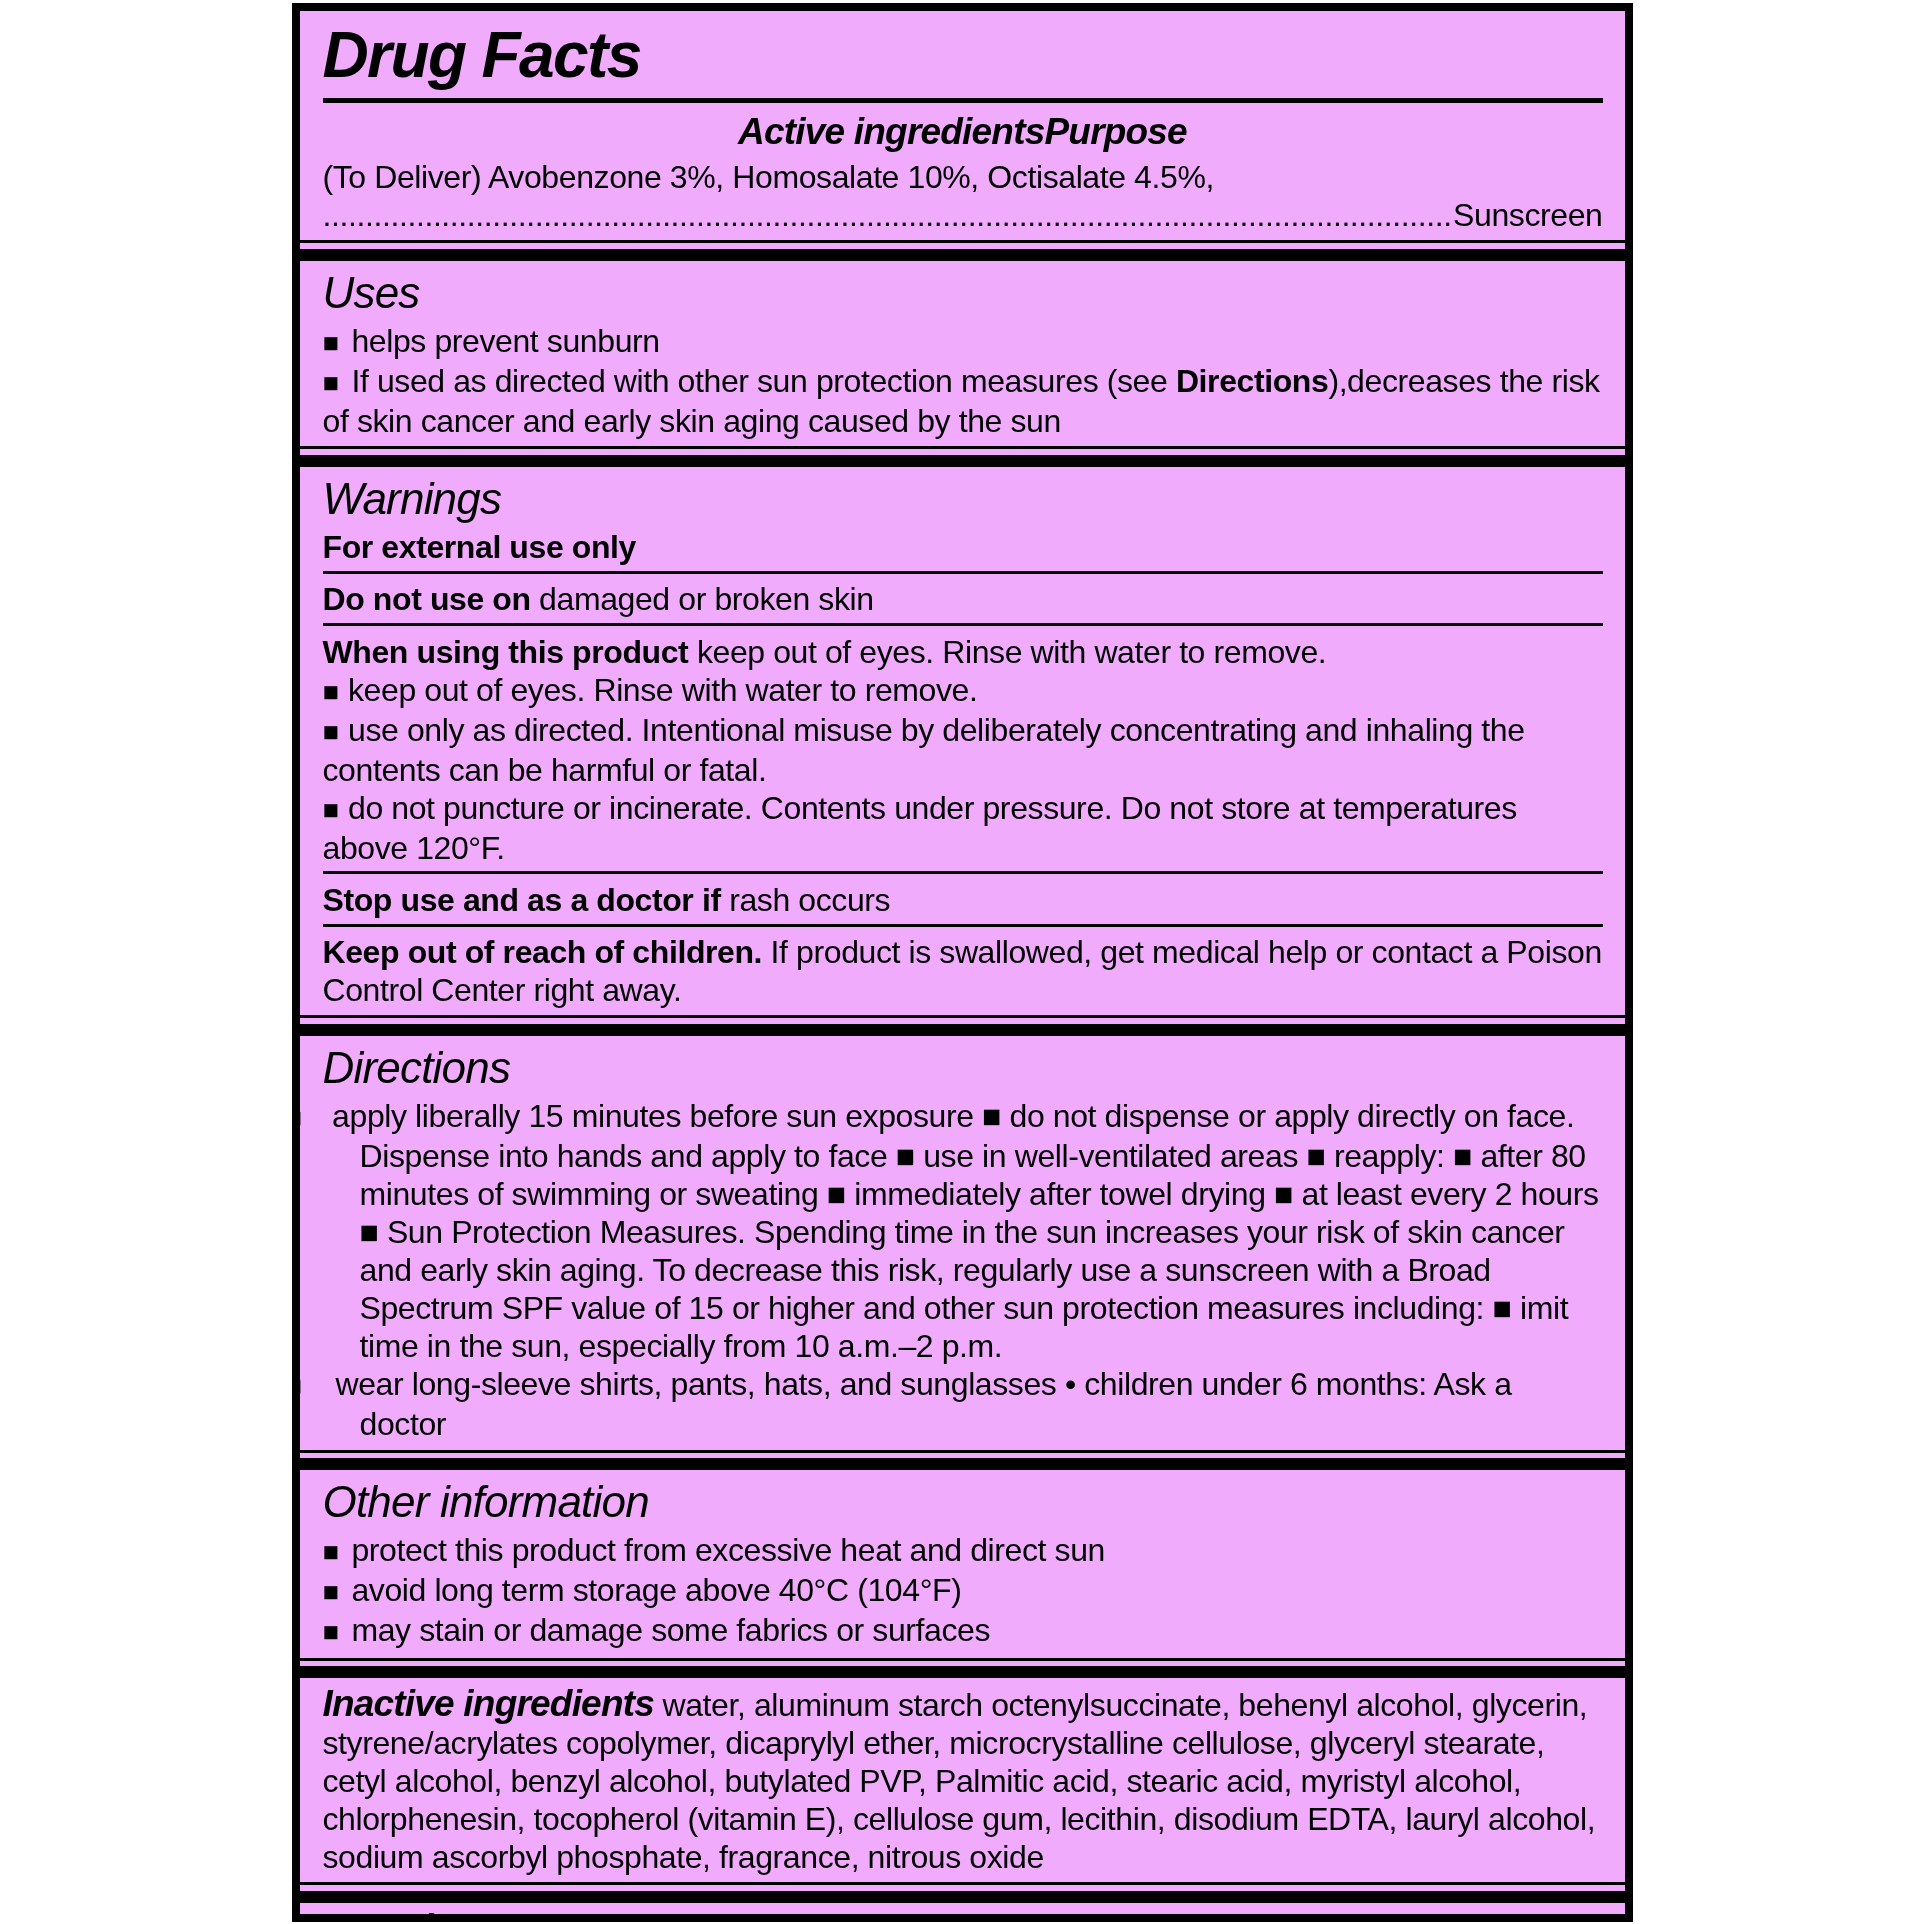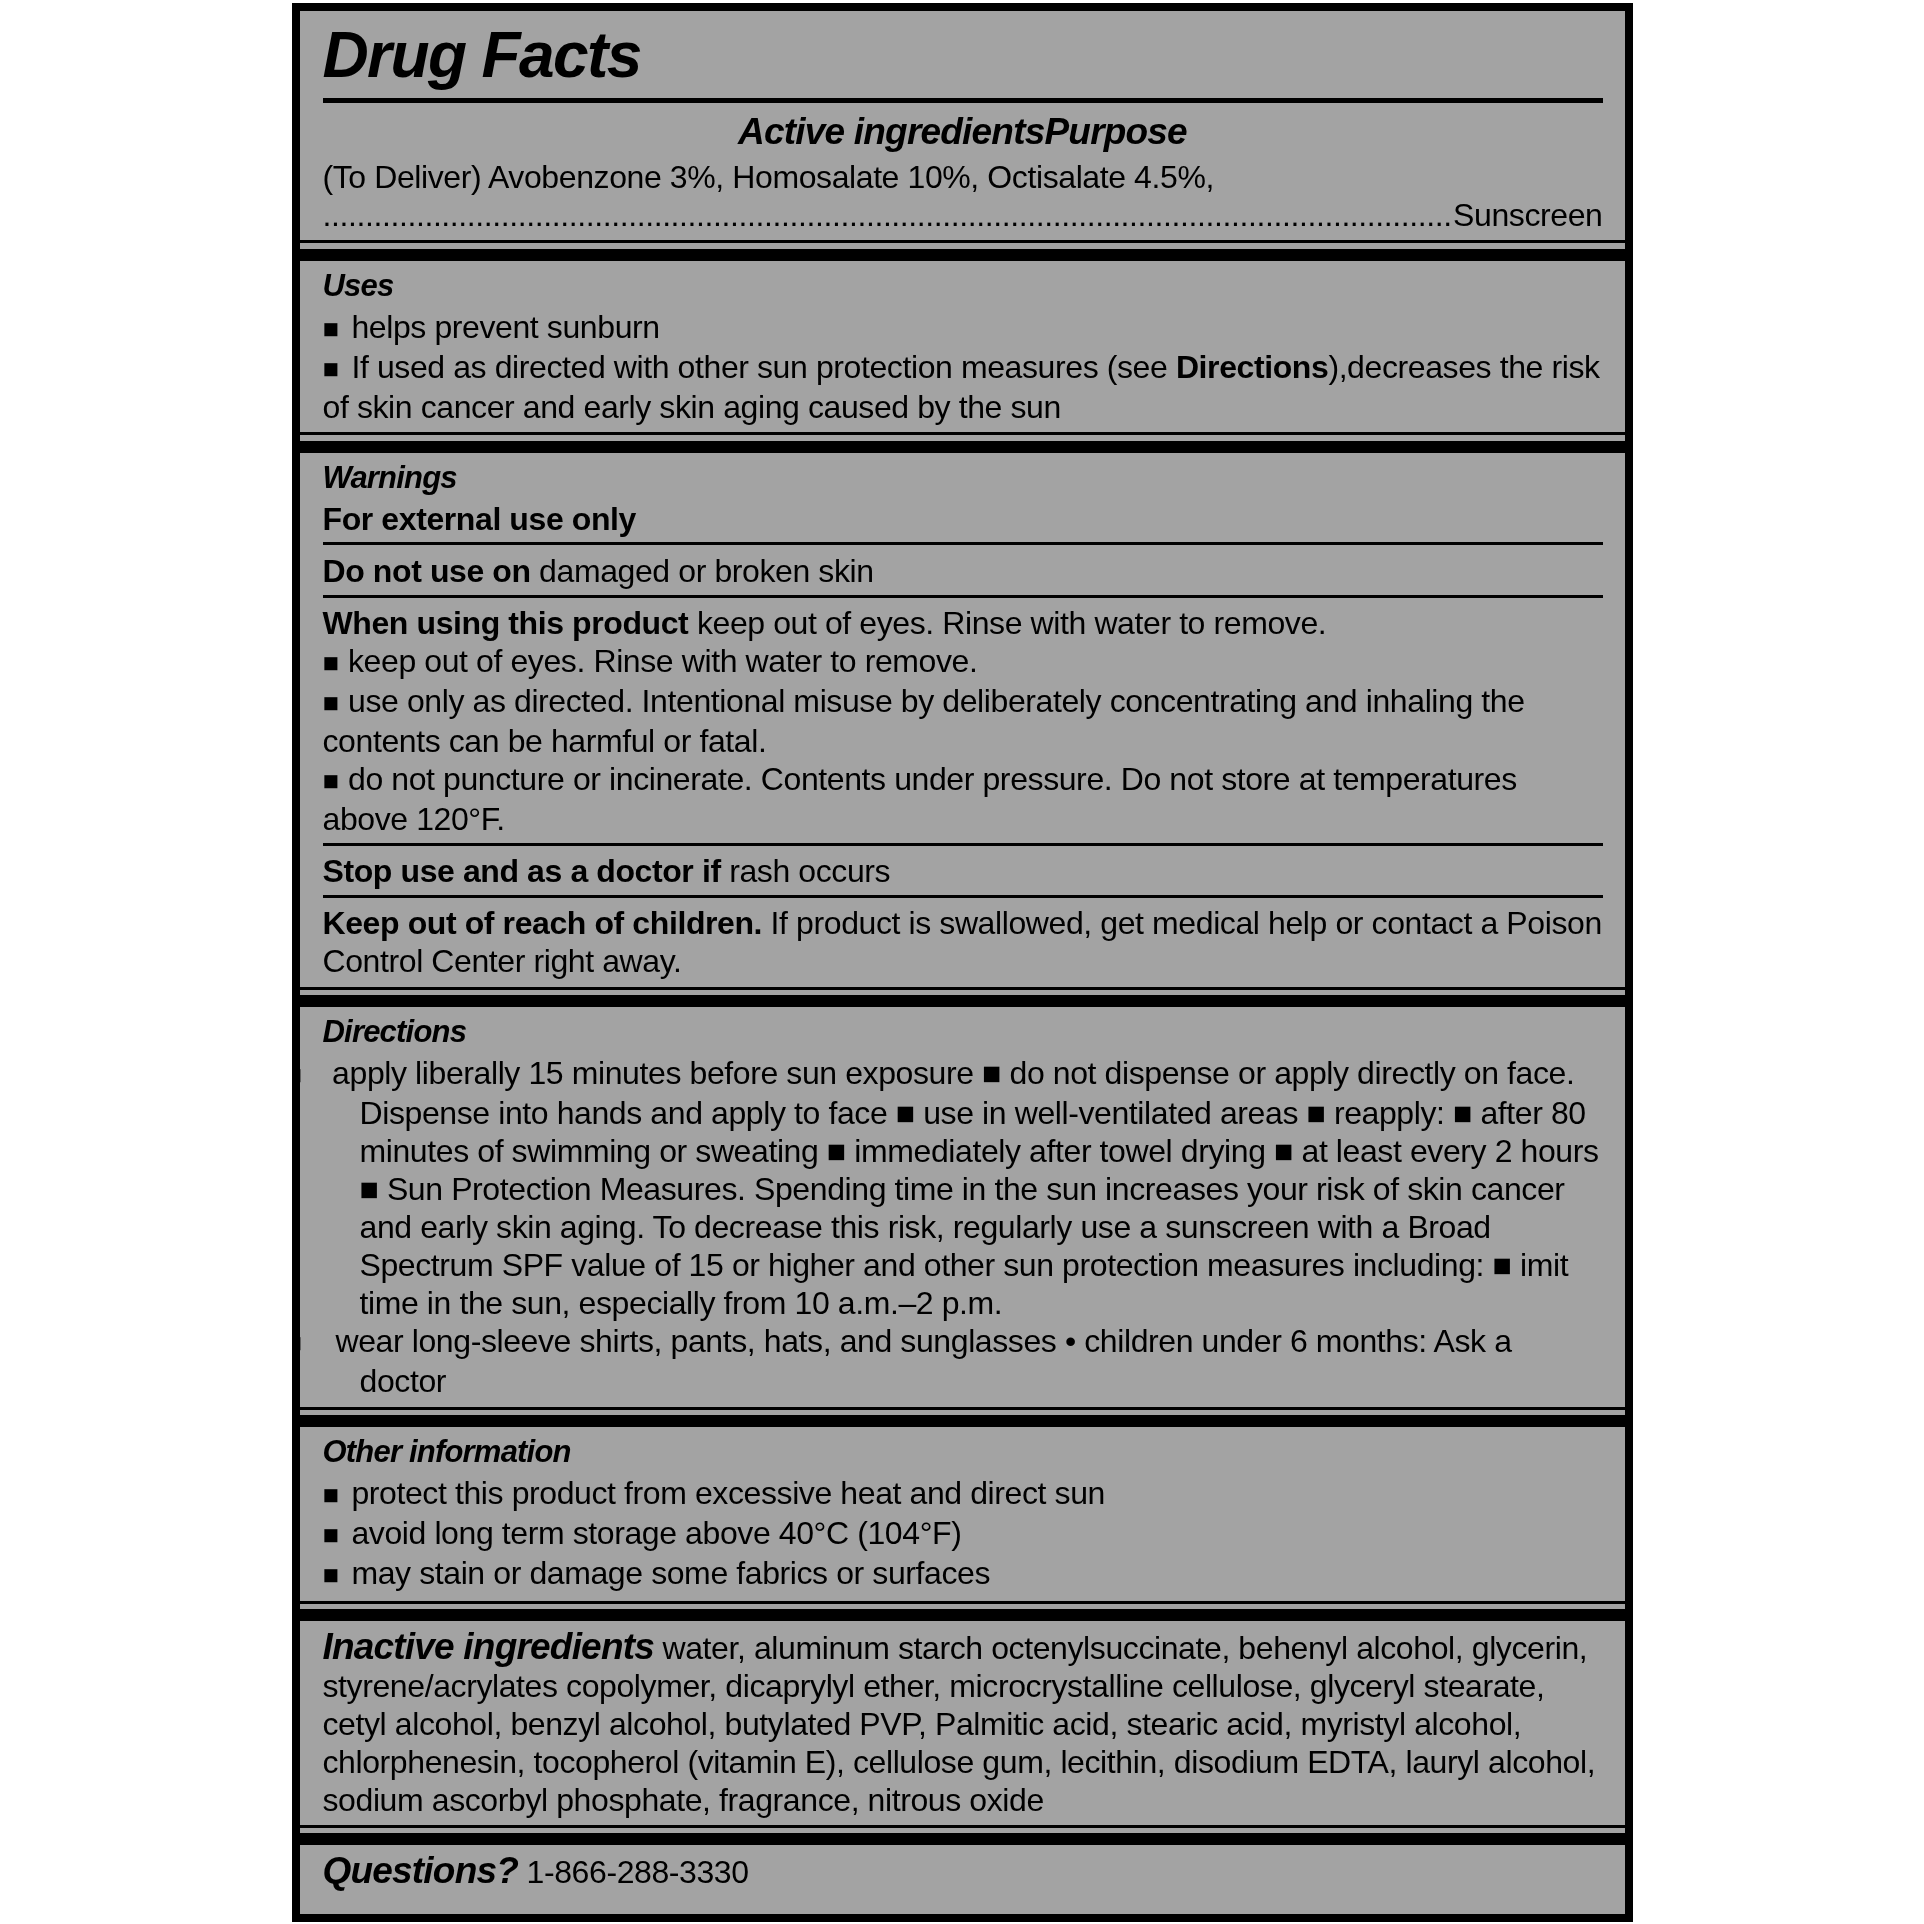--- a/index.html
+++ b/index.html
@@ -10,21 +10,21 @@
     height: 1925px;
     font-family: "Liberation Sans", sans-serif;
     color: #000000;
   }
   .label {
     box-sizing: border-box;
     width: 1341px;
     height: 1919px;
     margin: 3.2px auto 0 auto;
     border: 8px solid #000000;
-    background: #a3a3a3;
+    background: #f0abfc;
     display: flex;
     flex-direction: column;
     overflow: hidden;
   }
   .section {
     padding: 6.4px 22.5px 6.4px 22.5px;
     flex: 0 0 auto;
   }
   .section-questions { flex: 1 1 48px; min-height: 48px; }
   .divider { flex: 0 0 auto; }
@@ -38,22 +38,22 @@
     letter-spacing: -1.6px;
     line-height: 1.05;
     padding: 4.8px 0 6.4px 0;
   }
   .title-rule {
     height: 5.6px;
     background: #000000;
     margin: 1.6px 0 8px 0;
   }
   .heading {
-    font-size: 31px;
-    font-weight: bold;
+    font-size: 44px;
+    font-weight: normal;
     font-style: italic;
     letter-spacing: -0.8px;
     line-height: 1.1;
     margin: 1.6px 0 4.8px 0;
   }
   .heading-inline {
     font-size: 37px;
     font-weight: bold;
     font-style: italic;
     letter-spacing: -0.8px;

